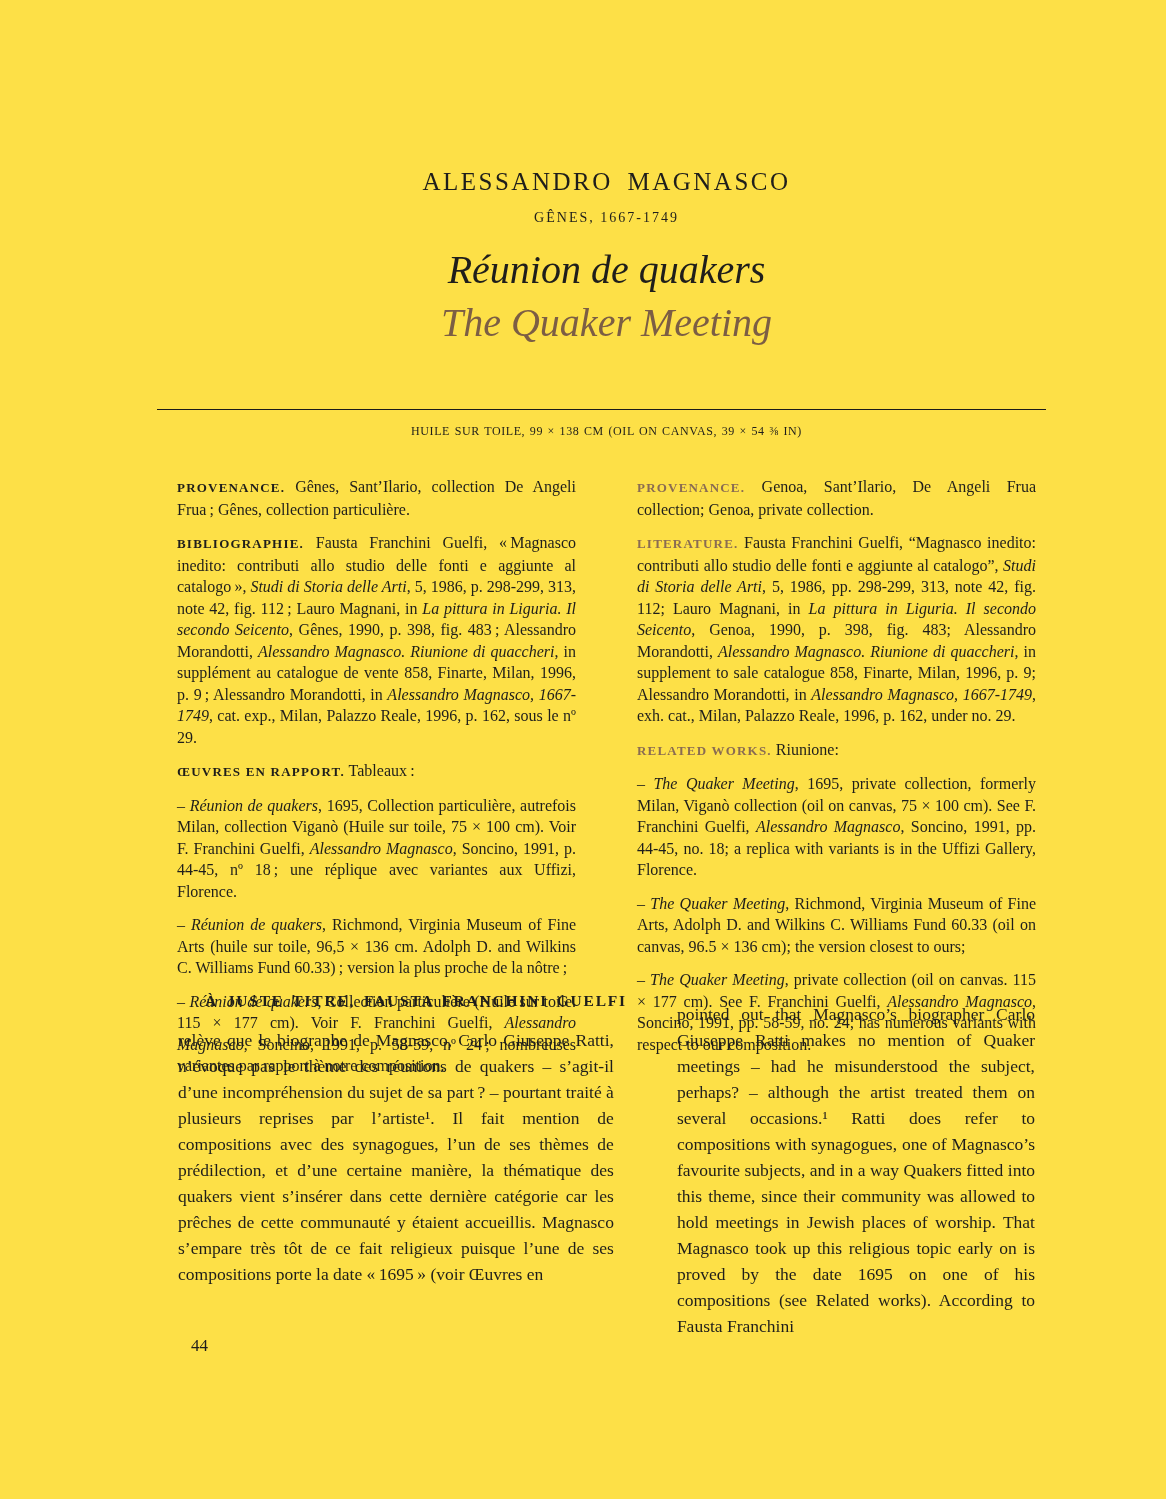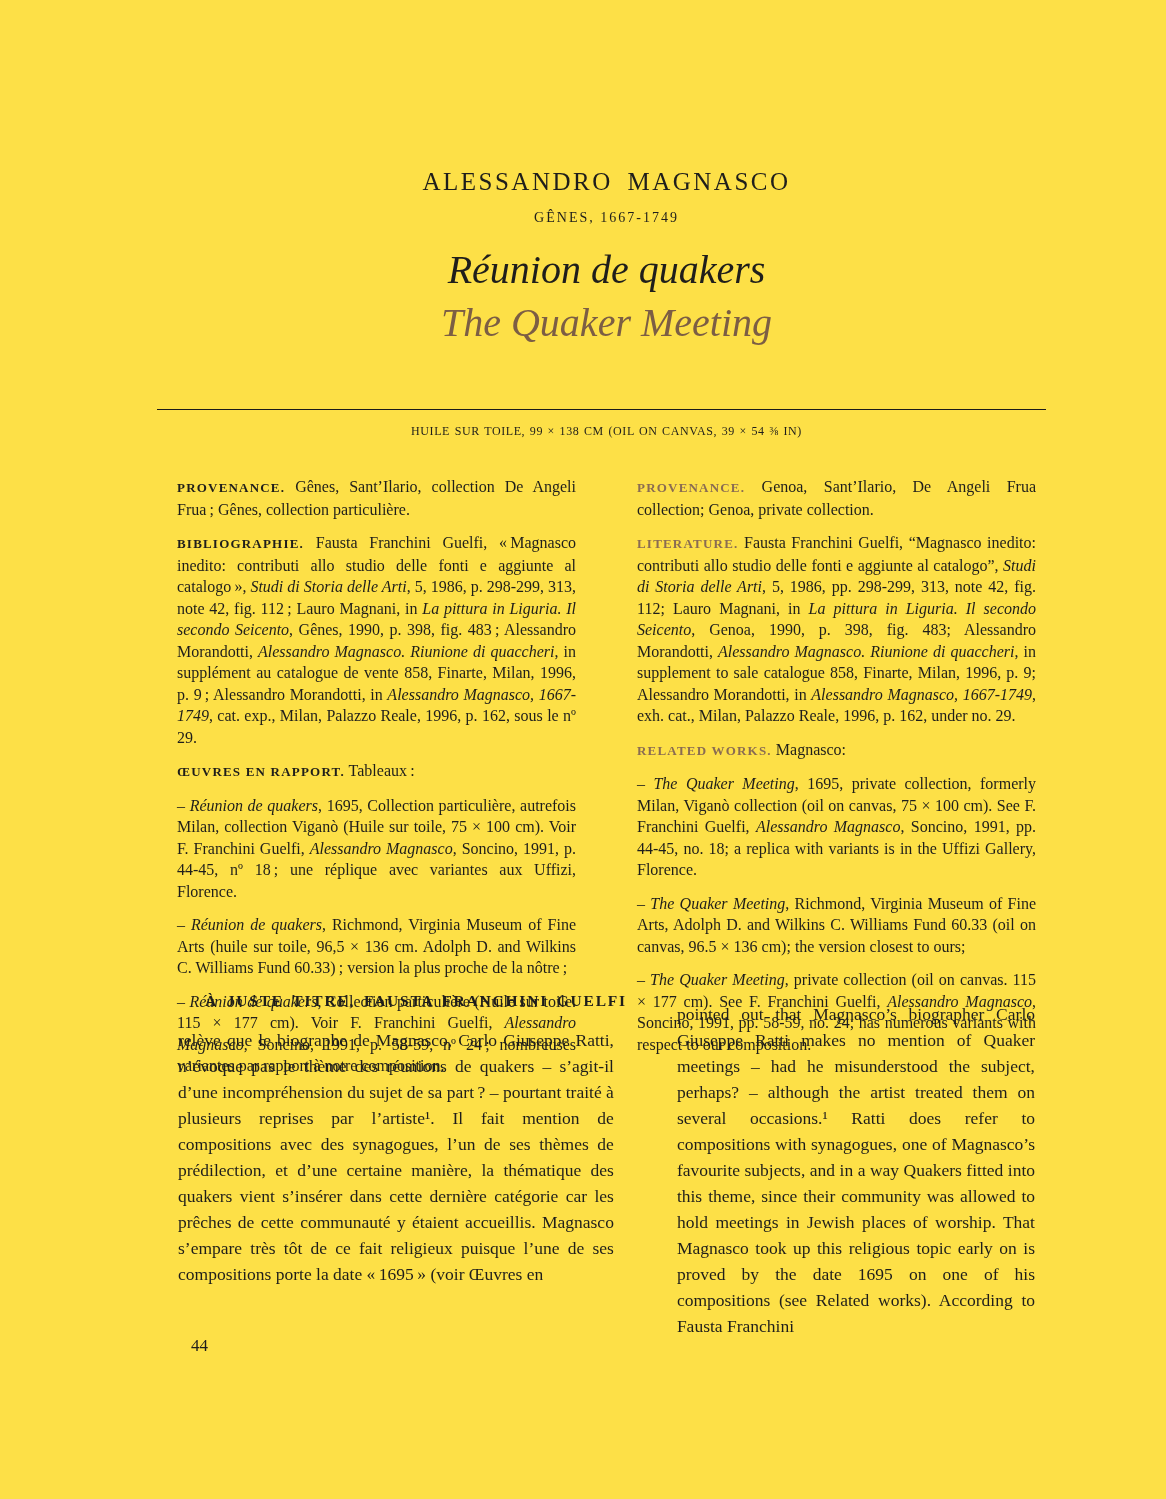--- a/index.html
+++ b/index.html
@@ -87,21 +87,21 @@
       <p class="cat-p"><span class="cat-label">PROVENANCE.</span><span class="cat-runs"><span> Gênes, Sant’Ilario, collection De Angeli Frua ; Gênes, collection particulière.</span></span></p>
       <p class="cat-p"><span class="cat-label">BIBLIOGRAPHIE.</span><span class="cat-runs"><span> Fausta Franchini Guelfi, « Magnasco inedito: contributi allo studio delle fonti e aggiunte al catalogo », </span><i>Studi di Storia delle Arti</i><span>, 5, 1986, p. 298-299, 313, note 42, fig. 112 ; Lauro Magnani, in </span><i>La pittura in Liguria. Il secondo Seicento</i><span>, Gênes, 1990, p. 398, fig. 483 ; Alessandro Morandotti, </span><i>Alessandro Magnasco. Riunione di quaccheri</i><span>, in supplément au catalogue de vente 858, Finarte, Milan, 1996, p. 9 ; Alessandro Morandotti, in </span><i>Alessandro Magnasco, 1667-1749</i><span>, cat. exp., Milan, Palazzo Reale, 1996, p. 162, sous le nº 29.</span></span></p>
       <p class="cat-p"><span class="cat-label">ŒUVRES EN RAPPORT.</span><span class="cat-runs"><span> Tableaux :</span></span></p>
       <p class="cat-p"><span class="cat-runs"><span>– </span><i>Réunion de quakers</i><span>, 1695, Collection particulière, autrefois Milan, collection Viganò (Huile sur toile, 75 × 100 cm). Voir F. Franchini Guelfi, </span><i>Alessandro Magnasco</i><span>, Soncino, 1991, p. 44-45, nº 18 ; une réplique avec variantes aux Uffizi, Florence.</span></span></p>
       <p class="cat-p"><span class="cat-runs"><span>– </span><i>Réunion de quakers</i><span>, Richmond, Virginia Museum of Fine Arts (huile sur toile, 96,5 × 136 cm. Adolph D. and Wilkins C. Williams Fund 60.33) ; version la plus proche de la nôtre ;</span></span></p>
       <p class="cat-p"><span class="cat-runs"><span>– </span><i>Réunion de quakers</i><span>, Collection particulière (Huile sur toile. 115 × 177 cm). Voir F. Franchini Guelfi, </span><i>Alessandro Magnasco</i><span>, Soncino, 1991, p. 58-59, nº 24 ; nombreuses variantes par rapport à notre composition.</span></span></p>
     </div>
     <div class="col col-en">
       <p class="cat-p"><span class="cat-label">PROVENANCE.</span><span class="cat-runs"><span> Genoa, Sant’Ilario, De Angeli Frua collection; Genoa, private collection.</span></span></p>
       <p class="cat-p"><span class="cat-label">LITERATURE.</span><span class="cat-runs"><span> Fausta Franchini Guelfi, “Magnasco inedito: contributi allo studio delle fonti e aggiunte al catalogo”, </span><i>Studi di Storia delle Arti</i><span>, 5, 1986, pp. 298-299, 313, note 42, fig. 112; Lauro Magnani, in </span><i>La pittura in Liguria. Il secondo Seicento</i><span>, Genoa, 1990, p. 398, fig. 483; Alessandro Morandotti, </span><i>Alessandro Magnasco. Riunione di quaccheri</i><span>, in supplement to sale catalogue 858, Finarte, Milan, 1996, p. 9; Alessandro Morandotti, in </span><i>Alessandro Magnasco, 1667-1749</i><span>, exh. cat., Milan, Palazzo Reale, 1996, p. 162, under no. 29.</span></span></p>
-      <p class="cat-p"><span class="cat-label">RELATED WORKS.</span><span class="cat-runs"><span> Magnasco:</span></span></p>
+      <p class="cat-p"><span class="cat-label">RELATED WORKS.</span><span class="cat-runs"><span> Riunione:</span></span></p>
       <p class="cat-p"><span class="cat-runs"><span>– </span><i>The Quaker Meeting</i><span>, 1695, private collection, formerly Milan, Viganò collection (oil on canvas, 75 × 100 cm). See F. Franchini Guelfi, </span><i>Alessandro Magnasco</i><span>, Soncino, 1991, pp. 44-45, no. 18; a replica with variants is in the Uffizi Gallery, Florence.</span></span></p>
       <p class="cat-p"><span class="cat-runs"><span>– </span><i>The Quaker Meeting</i><span>, Richmond, Virginia Museum of Fine Arts, Adolph D. and Wilkins C. Williams Fund 60.33 (oil on canvas, 96.5 × 136 cm); the version closest to ours;</span></span></p>
       <p class="cat-p"><span class="cat-runs"><span>– </span><i>The Quaker Meeting</i><span>, private collection (oil on canvas. 115 × 177 cm). See F. Franchini Guelfi, </span><i>Alessandro Magnasco</i><span>, Soncino, 1991, pp. 58-59, no. 24; has numerous variants with respect to our composition.</span></span></p>
     </div>
   </section>
 
   <section class="essay">
     <div class="essay-col">
       <div class="lead lead-fr">À JUSTE TITRE, FAUSTA FRANCHINI GUELFI</div>
       <p class="essay-body">relève que le biographe de Magnasco, Carlo Giuseppe Ratti, n’évoque pas le thème des réunions de quakers – s’agit-il d’une incompréhension du sujet de sa part ? – pourtant traité à plusieurs reprises par l’artiste¹. Il fait mention de compositions avec des synagogues, l’un de ses thèmes de prédilection, et d’une certaine manière, la thématique des quakers vient s’insérer dans cette dernière catégorie car les prêches de cette communauté y étaient accueillis. Magnasco s’empare très tôt de ce fait religieux puisque l’une de ses compositions porte la date « 1695 » (voir Œuvres en</p>

